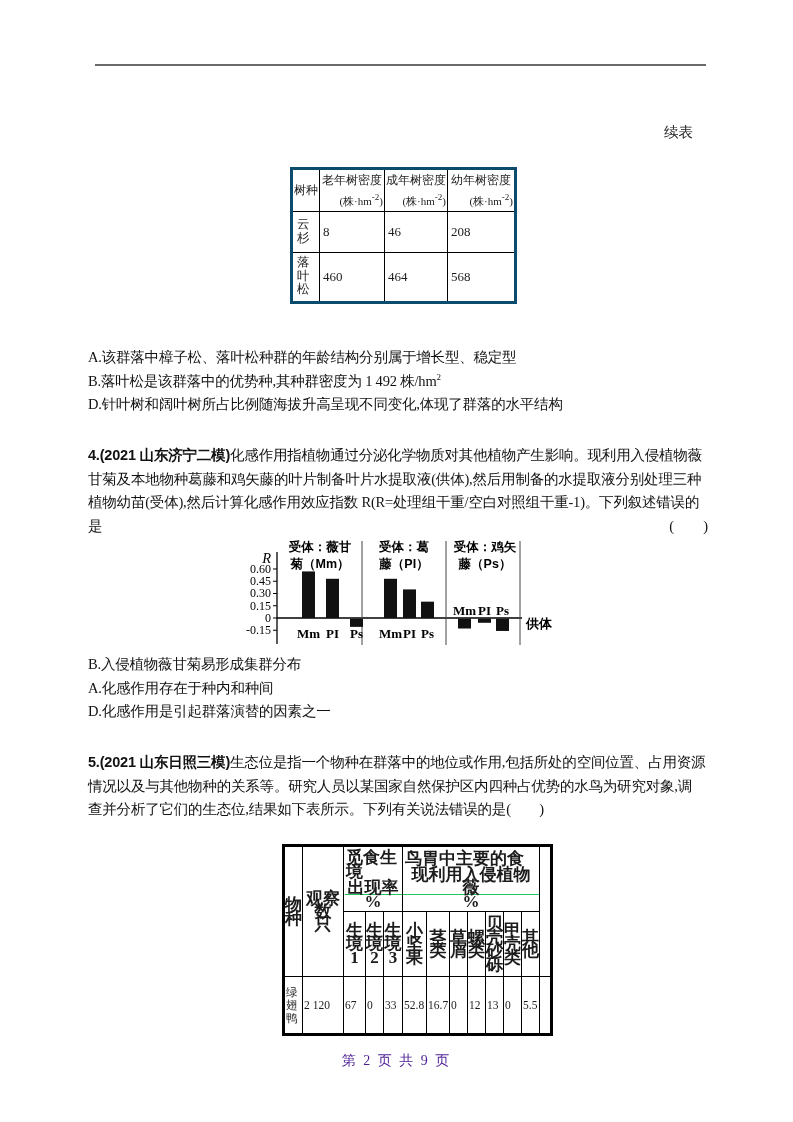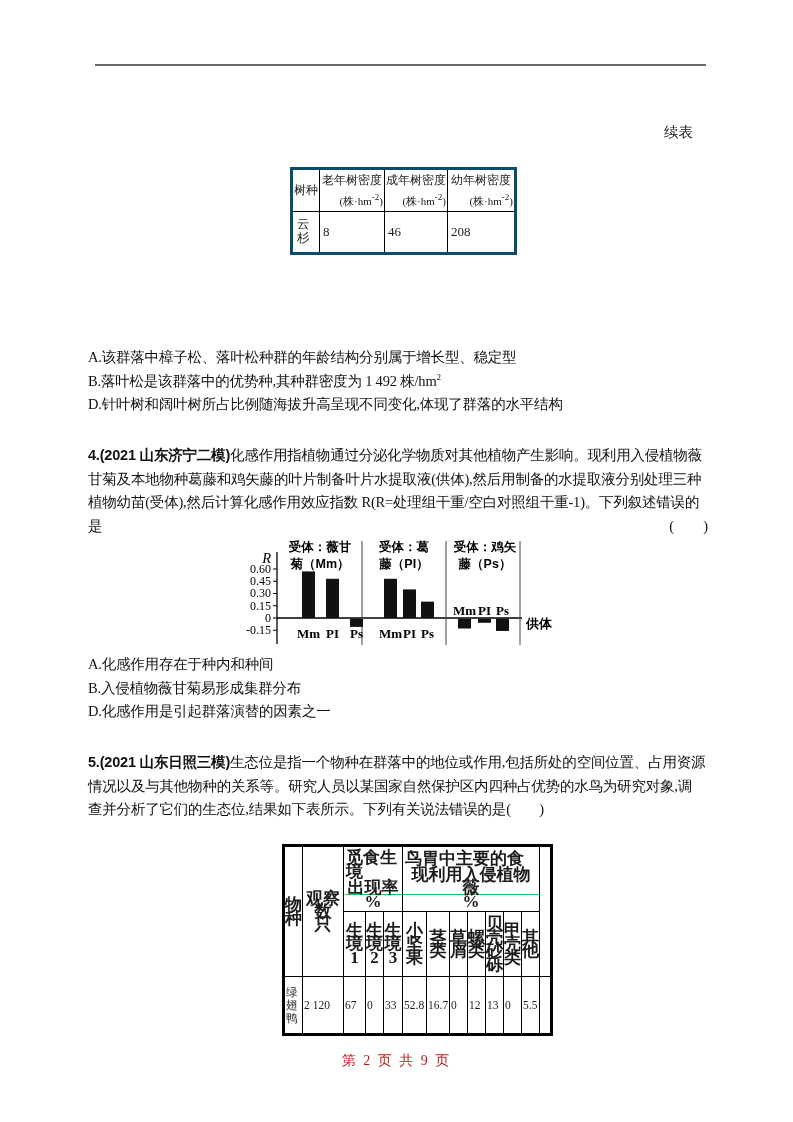--- a/index.html
+++ b/index.html
@@ -55,21 +55,21 @@
   .t2 .fbot { display:block; }
   .t2 .sub { height:62px; word-break:break-all; line-height:13.5px; text-align:center;
     padding:1px 0; }
   .t2 .vhead { word-break:break-all; line-height:13.5px; text-align:center; }
   .t2 td { font-size:11.5px; height:56px; text-align:left; padding-left:1px;
     white-space:nowrap; }
   .t2 td.sp2 { word-break:break-all; white-space:normal; line-height:13px;
     padding:0 1px; }
 
   .footer { position:absolute; left:0; top:1052px; width:793px; text-align:center;
-    font-size:14px; letter-spacing:2px; color:#b91c1c; }
+    font-size:14px; letter-spacing:2px; color:#4c1d95; }
 </style>
 </head>
 <body>
 
 <div class="page">
 
   <div class="topline"></div>
   <div class="continued">续表</div>
 
   <table class="t1">
@@ -87,20 +87,26 @@
       <th class="c3">
         <div>幼年树密度</div>
         <div class="unit"><span>(株·hm</span><span class="s">-2</span><span>)</span></div>
       </th>
     </tr>
     <tr class="r1">
       <td class="sp">云杉</td>
       <td class="val">8</td>
       <td class="val">46</td>
       <td class="val">208</td>
+    </tr>
+    <tr class="r2">
+      <td class="sp">落叶松</td>
+      <td class="val">460</td>
+      <td class="val">464</td>
+      <td class="val">568</td>
     </tr>
   </tbody>
     </table>
 
   <div class="opts" style="top:342px">
     <div><span>A.该群落中樟子松、落叶松种群的年龄结构分别属于增长型、稳定型</span><span class="s"></span></div>
     <div><span>B.落叶松是该群落中的优势种,其种群密度为 1 492 株/hm</span><span class="s">2</span></div>
     <div><span>D.针叶树和阔叶树所占比例随海拔升高呈现不同变化,体现了群落的水平结构</span><span class="s"></span></div>
   </div>
 
@@ -154,22 +160,22 @@
       <text x="245" y="30" text-anchor="middle" font-size="12.5" font-weight="bold" font-family="&quot;Liberation Sans&quot;,&quot;DejaVu Sans&quot;,sans-serif" fill="#000">藤（Ps）</text>
       <rect x="218" y="80.7" width="13" height="9.804" fill="#111"></rect>
       <text x="224.5" y="77" text-anchor="middle" font-size="13" font-weight="bold" font-family="&quot;Liberation Serif&quot;,&quot;DejaVu Serif&quot;,serif" fill="#000">Mm</text>
       <rect x="238" y="80.7" width="13" height="4.085" fill="#111"></rect>
       <text x="244.5" y="77" text-anchor="middle" font-size="13" font-weight="bold" font-family="&quot;Liberation Serif&quot;,&quot;DejaVu Serif&quot;,serif" fill="#000">PI</text>
       <rect x="256" y="80.7" width="13" height="12.255" fill="#111"></rect>
       <text x="262.5" y="77" text-anchor="middle" font-size="13" font-weight="bold" font-family="&quot;Liberation Serif&quot;,&quot;DejaVu Serif&quot;,serif" fill="#000">Ps</text>
     </svg>
 
   <div class="opts" style="top:653px">
+    <div>B.入侵植物薇甘菊易形成集群分布</div>
     <div>A.化感作用存在于种内和种间</div>
-    <div>B.入侵植物薇甘菊易形成集群分布</div>
     <div>D.化感作用是引起群落演替的因素之一</div>
   </div>
 
   <div class="para" style="top:751px">
     <div class="ln"><span class="tag">5.(2021 山东日照三模)</span><span>生态位是指一个物种在群落中的地位或作用,包括所处的空间位置、占用资源</span></div>
     <div class="ln">情况以及与其他物种的关系等。研究人员以某国家自然保护区内四种占优势的水鸟为研究对象,调</div>
     <div class="ln">查并分析了它们的生态位,结果如下表所示。下列有关说法错误的是(　　)</div>
   </div>
 
   <table class="t2">

